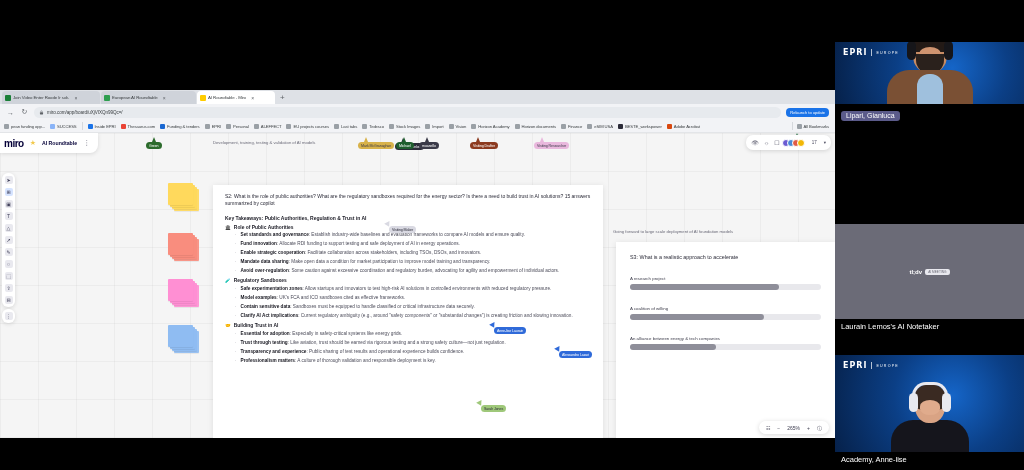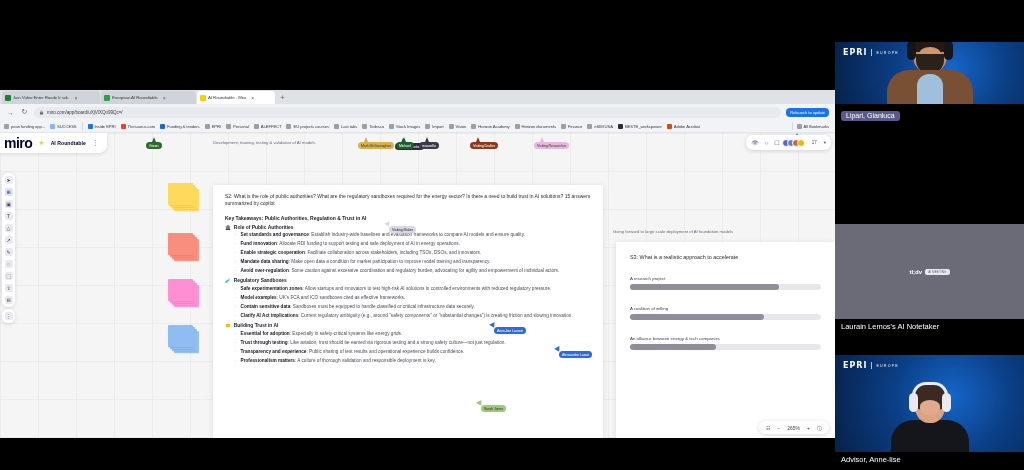--- a/index.html
+++ b/index.html
@@ -70,21 +70,21 @@
       linear-gradient(to bottom, rgba(0,0,0,0.035) 1px, transparent 1px);
     background-size: 38px 38px;
     overflow: hidden;
   }
   .miro-header {
     position: absolute; left: 0; top: 0; height: 20px;
     background: #fff; border-radius: 0 0 8px 0;
     display: flex; align-items: center; gap: 6px; padding: 0 8px 0 4px;
     box-shadow: 0 1px 4px rgba(0,0,0,.12); z-index: 30;
   }
-  .miro-logo { font-size: 14px; font-weight: 700; color: #050038; letter-spacing:-0.5px;}
+  .miro-logo { font-size: 10px; font-weight: 700; color: #050038; letter-spacing:-0.5px;}
   .star { color: #f2c94c; font-size: 7px; }
   .board-name { font-size: 5.2px; color: #050038; font-weight: 600; }
   .kebab { font-size: 7px; color: #6b6b7b; line-height: 6px;}
 
   .miro-right {
     position: absolute; right: 4px; top: 2px; height: 15px;
     background: #fff; border-radius: 7px; display: flex; align-items: center;
     gap: 5px; padding: 0 5px; box-shadow: 0 1px 4px rgba(0,0,0,.14); z-index: 30;
   }
   .mr-ico { font-size: 6px; color: #4c4c60; }
@@ -609,16 +609,16 @@
           <div class="head" style="background:#d9a384; width:30px; height:36px;">
             <div class="hair" style="background:#3a2a22; width:34px; height:26px; border-radius:17px 17px 10px 10px;"></div>
             <div class="face" style="left:5px; top:13px; width:20px; height:15px; background:#e0ab8c;"></div>
             <div class="hband" style="border-color:#e9e9ef; width:36px;"></div>
             <div class="hphone" style="left:-6px; background:#e9e9ef;"></div>
             <div class="hphone" style="right:-6px; background:#e9e9ef;"></div>
           </div>
           <div class="torso" style="background:#15151c; width:78px; height:32px;"></div>
         </div>
       </div>
-      <div class="vname">Advisor, Anne-lise</div>
+      <div class="vname">Academy, Anne-lise</div>
     </div>
   </div>
 </div>
 
 </body></html>

